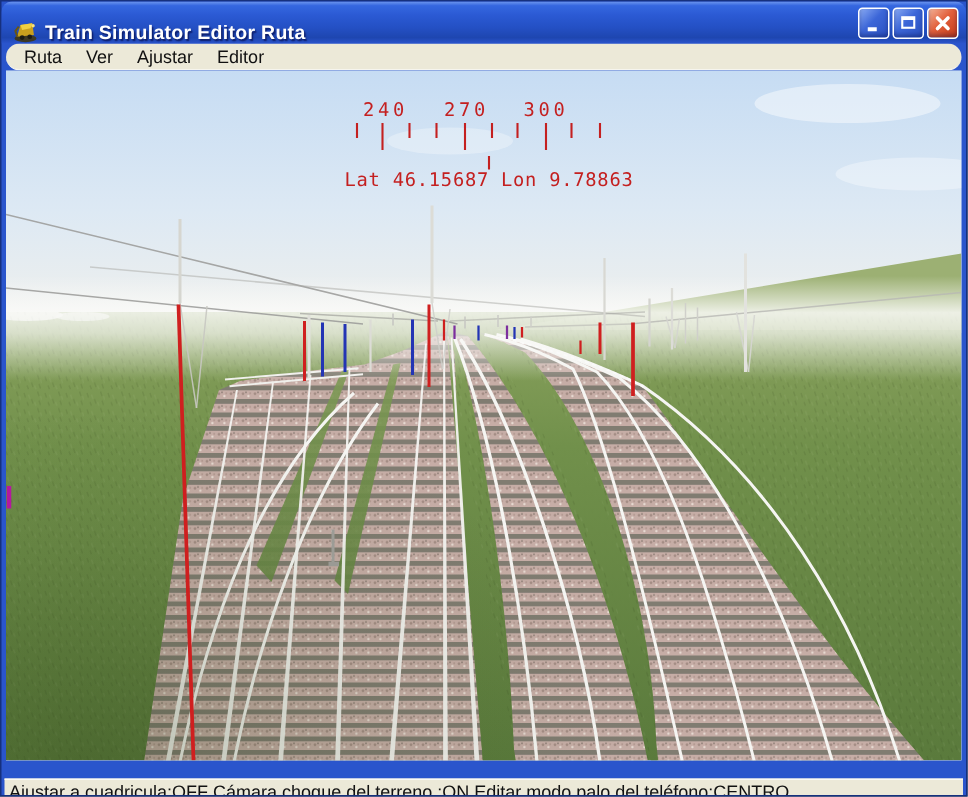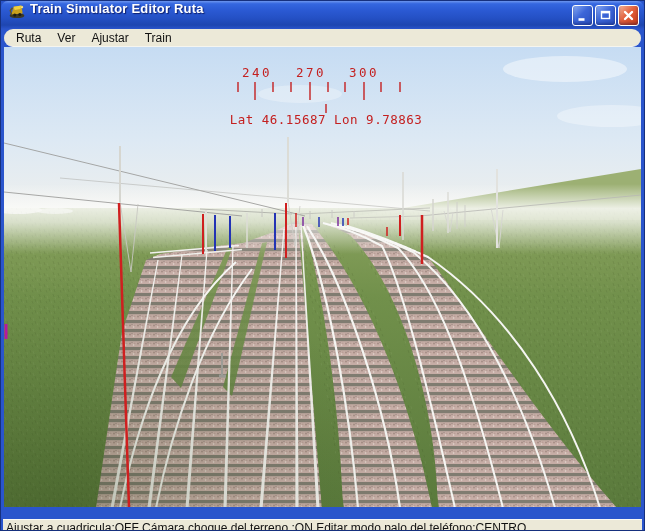--- a/index.html
+++ b/index.html
@@ -7,21 +7,21 @@
   .window{
     position:relative;width:645px;height:531px;
     background:#2a55cc;border:1px solid #16307e;
     font-family:"Liberation Sans",sans-serif;
     overflow:hidden;
   }
   .titlebar{
     position:relative;height:28px;
     background:linear-gradient(180deg,#6d96ef 0%,#3567e0 10%,#2b5ad4 32%,#2450c4 62%,#1e46b0 86%,#2a54cc 100%);
     border-radius:7px 7px 0 0;
-    display:flex;align-items:flex-start;padding:0 4px;
+    display:flex;align-items:flex-end;padding:0 4px;
   }
   .app-icon{width:18px;height:18px;margin:0 4px 0 3px;flex:0 0 auto;}
   .title{
     color:#fff;font-weight:bold;font-size:13px;letter-spacing:.2px;
     text-shadow:1px 1px 1px rgba(8,20,90,.85);white-space:nowrap;
   }
   .win-buttons{position:absolute;right:5px;top:4px;display:flex;gap:2px;}
   .wbtn{
     width:21px;height:21px;border:1px solid #fff;border-radius:3px;
     display:flex;align-items:center;justify-content:center;cursor:pointer;
@@ -83,21 +83,21 @@
             <path d="M3,3 L10,10 M10,3 L3,10" stroke="#fff" stroke-width="2.4" stroke-linecap="round"></path>
           </svg>
       </div>
     </div>
   </div>
 
   <div class="menubar">
     <span class="menu-item">Ruta</span>
     <span class="menu-item">Ver</span>
     <span class="menu-item">Ajustar</span>
-    <span class="menu-item">Train</span>
+    <span class="menu-item">Editor</span>
   </div>
 
   <div class="viewport">
     <svg id="scene" viewBox="4 51 637 460" preserveAspectRatio="none">
       <defs>
         <linearGradient id="skyG" x1="0" y1="51" x2="0" y2="222" gradientUnits="userSpaceOnUse">
           <stop offset="0" stop-color="#c6dcf3"></stop>
           <stop offset="0.55" stop-color="#dde9f4"></stop>
           <stop offset="1" stop-color="#f0f0ec"></stop>
         </linearGradient>

